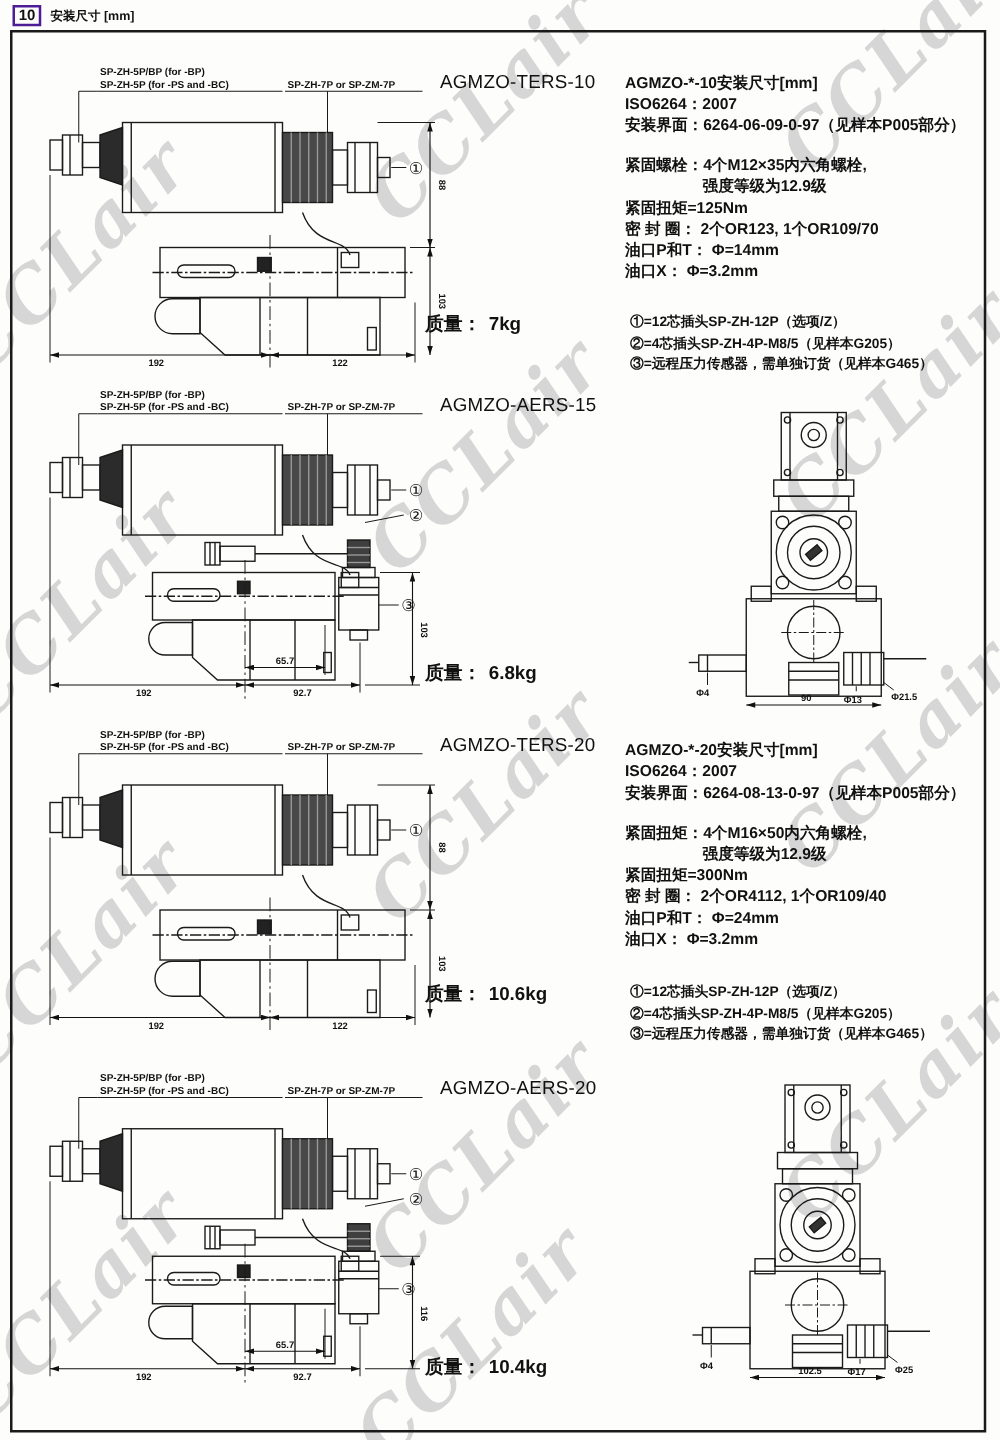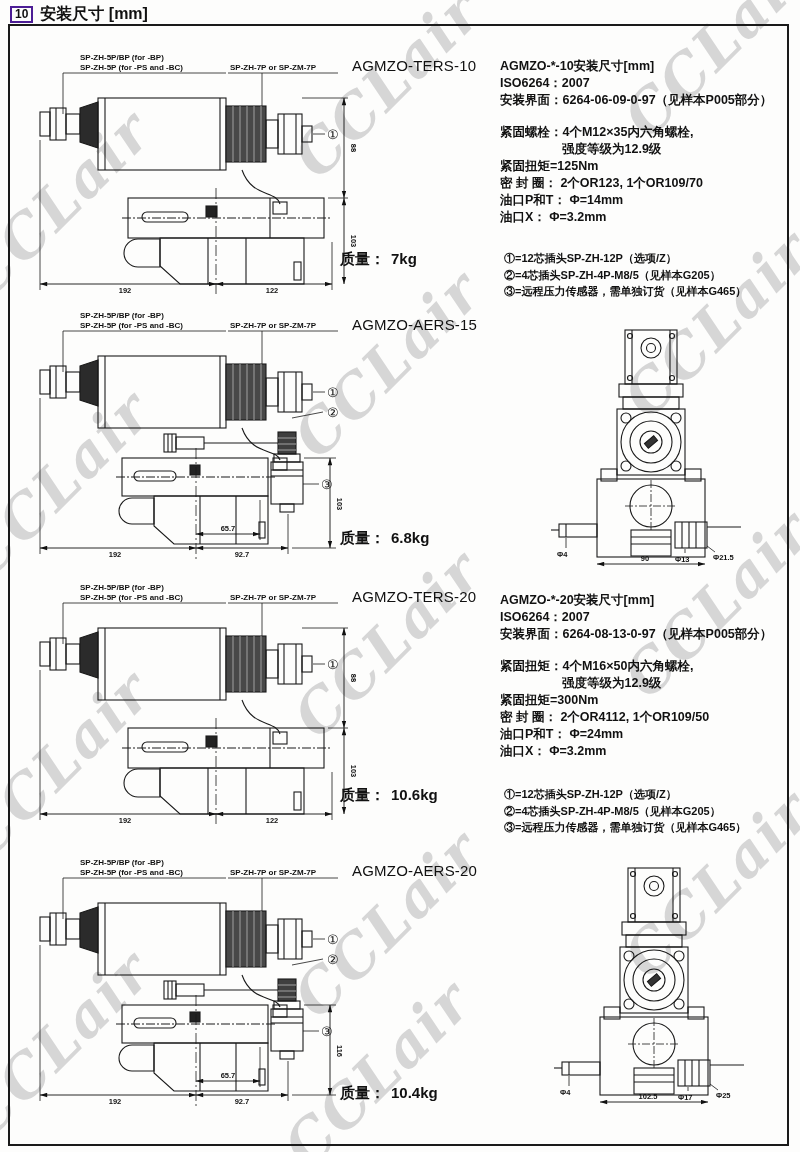--- a/index.html
+++ b/index.html
@@ -2,21 +2,21 @@
 <html><head>
 <meta charset="utf-8">
 <style>
   *{margin:0;padding:0;box-sizing:border-box}
   html,body{width:800px;height:1152px}
   body{position:relative;background:#fdfdfc;font-family:"Liberation Sans",sans-serif;color:#111;overflow:hidden}
   .wm{position:absolute;z-index:0;font-family:"DejaVu Serif",serif;font-style:italic;font-weight:bold;
       font-size:58px;letter-spacing:2px;color:#d6d6d6;transform:rotate(-45deg);white-space:nowrap;user-select:none}
   .hdr{position:absolute;top:4px;left:10px;display:flex;align-items:center;gap:7px;z-index:3}
   .hdr .num{border:2px solid #4c1d95;font-weight:bold;font-size:12px;line-height:13px;padding:0 3px}
-  .hdr .ttl{font-weight:bold;font-size:16px}
+  .hdr .ttl{font-weight:bold;font-size:10px}
   .frame{position:absolute;left:8px;top:24px;width:781px;height:1122px;border:2px solid #1a1a1a;z-index:1}
   .sec-title{position:absolute;z-index:2;font-weight:normal;font-size:15px;letter-spacing:.2px}
   .mass{position:absolute;z-index:2;font-weight:bold;font-size:15px}
   .mass .v{margin-left:6px}
   .specs{position:absolute;z-index:2;font-weight:bold;font-size:12.5px;line-height:17px;width:290px}
   .specs .gap{height:15px}
   .specs .ind{padding-left:62px}
   .notes{position:absolute;z-index:2;font-weight:bold;font-size:11px;line-height:16.5px;width:290px}
   svg.draw{position:absolute;z-index:1;overflow:visible}
   svg .ln{fill:none;stroke:#1a1a1a;stroke-width:1.1}
@@ -388,21 +388,21 @@
   <span>质量：</span><span class="v">10.6kg</span>
 </div>
 <div class="specs" style="left:500px;top:592px">
   <div>AGMZO-*-20安装尺寸[mm]</div>
   <div>ISO6264：2007</div>
   <div>安装界面：6264-08-13-0-97（见样本P005部分）</div>
   <div class="gap"></div>
   <div>紧固扭矩：4个M16×50内六角螺栓,</div>
   <div class="ind">强度等级为12.9级</div>
   <div>紧固扭矩=300Nm</div>
-  <div>密 封 圈： 2个OR4112, 1个OR109/50</div>
+  <div>密 封 圈： 2个OR4112, 1个OR109/40</div>
   <div>油口P和T： Φ=24mm</div>
   <div>油口X： Φ=3.2mm</div>
 </div>
 <div class="notes" style="left:504px;top:786px">
   <div>①=12芯插头SP-ZH-12P（选项/Z）</div>
   <div>②=4芯插头SP-ZH-4P-M8/5（见样本G205）</div>
   <div>③=远程压力传感器，需单独订货（见样本G465）</div>
 </div>
 
 <svg class="draw" style="left:30px;top:855px" width="340" height="265" viewBox="0 0 340 265">

